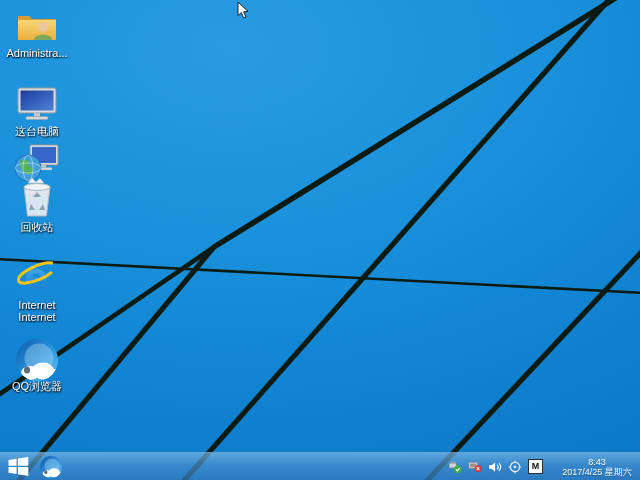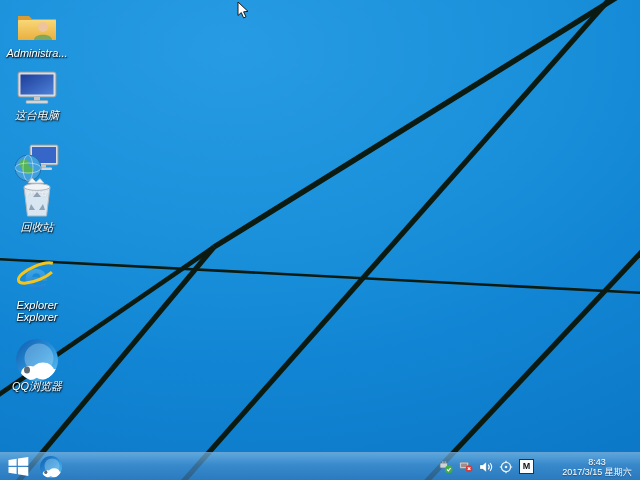--- a/index.html
+++ b/index.html
@@ -18,39 +18,39 @@
   
   .dicon{
     position:absolute;left:1px;width:72px;z-index:2;
     display:flex;flex-direction:column;align-items:center;
     cursor:default;
   }
   .dicon .art{height:38px;display:flex;align-items:flex-end;justify-content:center;}
   .dlabel{
     margin-top:3px;font-size:11px;line-height:12px;color:#ffffff;
     text-shadow:0 1px 2px rgba(0,0,0,.9),1px 1px 1px rgba(0,0,0,.65);
-    text-align:center;max-width:64px;word-wrap:break-word;font-style:italic;
+    text-align:center;max-width:64px;word-wrap:break-word;
   }
   
   .taskbar{
     position:absolute;left:0;right:0;bottom:0;height:27px;z-index:5;
     background:linear-gradient(180deg, rgba(125,184,228,.70) 0%, rgba(72,142,203,.72) 45%, rgba(52,122,188,.74) 100%);
     border-top:1px solid rgba(210,235,252,.35);
     display:flex;align-items:center;
   }
   .start-btn{width:36px;height:27px;display:flex;align-items:center;justify-content:center;}
   .task-btn{width:30px;height:27px;display:flex;align-items:center;justify-content:center;}
   .tray{margin-left:auto;display:flex;align-items:center;gap:6px;padding-right:5px;}
   .tray-ico{width:14px;height:15px;display:flex;align-items:center;justify-content:center;}
   .ime-box{
     width:13px;height:13px;background:#fbfcfd;border:1px solid #2a2f33;
     color:#101214;font-size:9px;font-weight:bold;line-height:13px;text-align:center;
   }
   .clock{
-    margin-left:21px;color:#ffffff;font-size:9px;line-height:10.5px;
+    margin-left:12px;color:#ffffff;font-size:9px;line-height:10.5px;
     text-align:center;min-width:72px;text-shadow:0 1px 1px rgba(0,0,0,.35);
     padding:1px 2px 0 0;
   }
   
   .cursor{position:absolute;left:237px;top:1px;z-index:9;}
 </style>
 </head>
 <body>
 
 <div class="wallpaper"></div>
@@ -77,21 +77,21 @@
         </defs>
       <path d="M2,6 L13,6 L16,9 L40,9 L40,30 L2,30 Z" fill="#d99b33"></path>
       <rect x="2" y="10" width="38" height="20" rx="1" fill="url(#gf)"></rect>
       <circle cx="27" cy="17" r="5" fill="#eec49c"></circle>
       <path d="M18,30 C18,23 36,23 36,30 Z" fill="#7fa85e"></path>
     </svg>
   </div>
   <div class="dlabel">Administra...</div>
 </div>
 
-<div class="dicon" style="top:68px">
+<div class="dicon" style="top:84px">
   <div class="art">
     <svg width="46" height="36" viewBox="0 0 46 36">
       <defs>
           <linearGradient id="gs" x1="0" y1="0" x2="1" y2="1">
         <stop offset="0" stop-color="#1d3d9a"></stop>
             <stop offset="1" stop-color="#4d82d8"></stop>
           </linearGradient>
         </defs>
       <rect x="4" y="2" width="38" height="25" rx="2" fill="#d9dcdf" stroke="#8f969c"></rect>
       <rect x="6.5" y="4.5" width="33" height="20" fill="url(#gs)"></rect>
@@ -136,21 +136,21 @@
       <defs>
           <linearGradient id="ge" x1="0" y1="0" x2="0" y2="1">
         <stop offset="0" stop-color="#55bdf5"></stop>
             <stop offset="1" stop-color="#1273c9"></stop>
           </linearGradient>
         </defs>
       <text x="9" y="33" font-family="'DejaVu Sans',sans-serif" font-size="36" font-weight="bold" fill="url(#ge)">e</text>
       <ellipse cx="22" cy="17" rx="20" ry="7" fill="none" stroke="#f6c51c" stroke-width="3" transform="rotate(-23 22 17)" stroke-dasharray="78 22" stroke-dashoffset="-8"></ellipse>
     </svg>
   </div>
-  <div class="dlabel">Explorer Explorer</div>
+  <div class="dlabel">Internet Internet</div>
 </div>
 
 <div class="dicon" style="top:340px">
   <div class="art" style="height:42px">
     <svg width="46" height="44" viewBox="0 0 46 44">
       <defs>
         <linearGradient id="gq" x1="0" y1="0" x2="1" y2="1">
           <stop offset="0" stop-color="#0f5cae"></stop>
             <stop offset=".55" stop-color="#2b93dc"></stop>
             <stop offset="1" stop-color="#66c6f2"></stop>
@@ -242,21 +242,21 @@
         <circle cx="7" cy="7" r="4.6" fill="none" stroke="#eef3f6" stroke-width="1.3" opacity=".95"></circle>
         <path d="M7,0.8 V3 M7,11 V13.2 M0.8,7 H3 M11,7 H13.2" stroke="#eef3f6" stroke-width="1.2"></path>
         <circle cx="7" cy="7" r="1.3" fill="#eef3f6"></circle>
       </svg>
     </div>
 
     <div class="ime-box">M</div>
 
     <div class="clock">
       <div>8:43</div>
-      <div>2017/3/15 星期六</div>
+      <div>2017/4/25 星期六</div>
     </div>
 
   </div>
 </div>
 
 <div class="cursor">
   <svg width="13" height="19" viewBox="0 0 13 19">
     <path d="M1,1 L1,14.5 L4.3,11.6 L6.6,16.9 L9,15.9 L6.6,10.8 L11,10.4 Z" fill="#ffffff" stroke="#1c1c1c" stroke-width="1"></path>
   </svg>
 </div>

